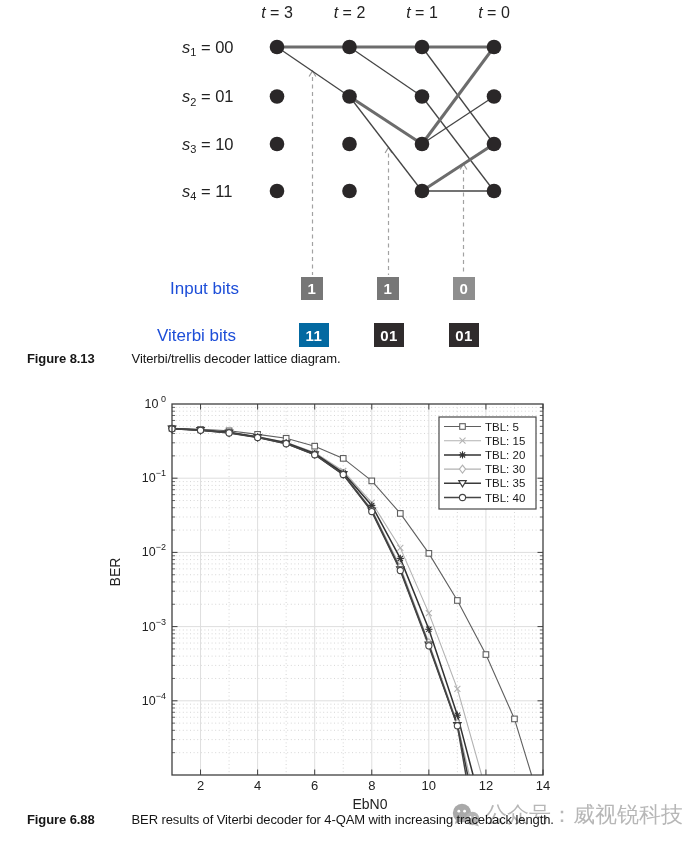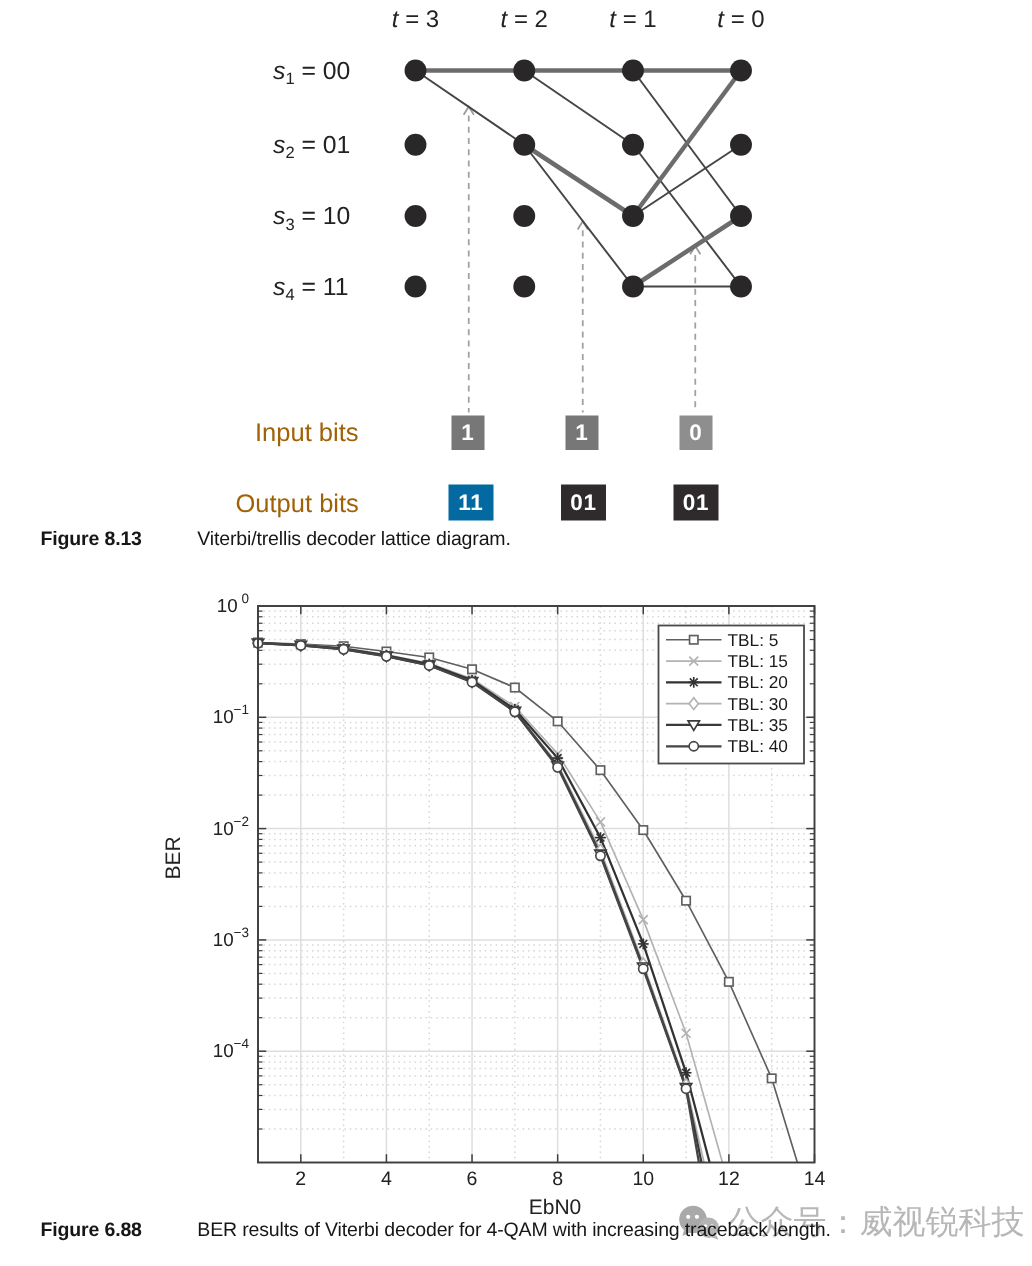--- a/index.html
+++ b/index.html
@@ -1,19 +1,19 @@
 <!DOCTYPE html>
 <html><head>
 <meta charset="utf-8">
 <style>
   html,body{margin:0;padding:0}
   body{width:688px;height:844px;position:relative;background:#ffffff;
        font-family:"Liberation Sans",sans-serif;color:#1c1c1c;overflow:hidden}
   .abs{position:absolute}
-  .bit-label{position:absolute;font-size:17px;color:#a16207;white-space:nowrap}
+  .bit-label{position:absolute;font-size:17px;color:#1d4ed8;white-space:nowrap}
   .bitbox{position:absolute;display:flex;align-items:center;justify-content:center;
           color:#fff;font-weight:bold;font-size:15px;letter-spacing:.5px}
   .caption{position:absolute;left:27px;font-size:13px;color:#161616;z-index:2;white-space:nowrap;letter-spacing:-.1px}
   .caption .cap-label{font-weight:bold;margin-right:37px}
   .watermark{position:absolute;display:flex;align-items:center;gap:5px;color:#b7b7b7;
              font-size:22px;z-index:1;white-space:nowrap}
 </style>
 </head>
 <body>
 
@@ -61,21 +61,21 @@
     <text x="182" y="102" font-size="16.5" fill="#222"><tspan font-style="italic">s</tspan><tspan dy="3.5" font-size="11">2</tspan><tspan dy="-3.5" font-size="16.5"> = 01</tspan></text>
     <text x="182" y="149.5" font-size="16.5" fill="#222"><tspan font-style="italic">s</tspan><tspan dy="3.5" font-size="11">3</tspan><tspan dy="-3.5" font-size="16.5"> = 10</tspan></text>
     <text x="182" y="196.5" font-size="16.5" fill="#222"><tspan font-style="italic">s</tspan><tspan dy="3.5" font-size="11">4</tspan><tspan dy="-3.5" font-size="16.5"> = 11</tspan></text>
   </svg>
 
 <div class="bit-label" style="left:170px;top:279px">Input bits</div>
 <div class="bitbox" style="left: 301px; top: 277px; width: 22px; height: 23px; background: rgb(119, 119, 119);">1</div>
 <div class="bitbox" style="left: 377px; top: 277px; width: 22px; height: 23px; background: rgb(119, 119, 119);">1</div>
 <div class="bitbox" style="left: 453px; top: 277px; width: 22px; height: 23px; background: rgb(142, 142, 142);">0</div>
 
-<div class="bit-label" style="left:157px;top:326px">Output bits</div>
+<div class="bit-label" style="left:157px;top:326px">Viterbi bits</div>
 <div class="bitbox out" style="left: 299px; top: 323px; width: 30px; height: 24px; background: #0369a1;">11</div>
 <div class="bitbox out" style="left: 374px; top: 323px; width: 30px; height: 24px; background: rgb(47, 43, 44);">01</div>
 <div class="bitbox out" style="left: 449px; top: 323px; width: 30px; height: 24px; background: rgb(47, 43, 44);">01</div>
 
 <div class="caption" style="top:351px">
   <span class="cap-label">Figure 8.13</span><span>Viterbi/trellis decoder lattice diagram.</span>
 </div>
 
 <svg id="chart-svg" class="abs" style="left:90px;top:390px" width="480" height="432" viewBox="0 0 480 432">
     <line x1="82" y1="88.2" x2="453" y2="88.2" stroke="#dedede" stroke-width="1"></line>

